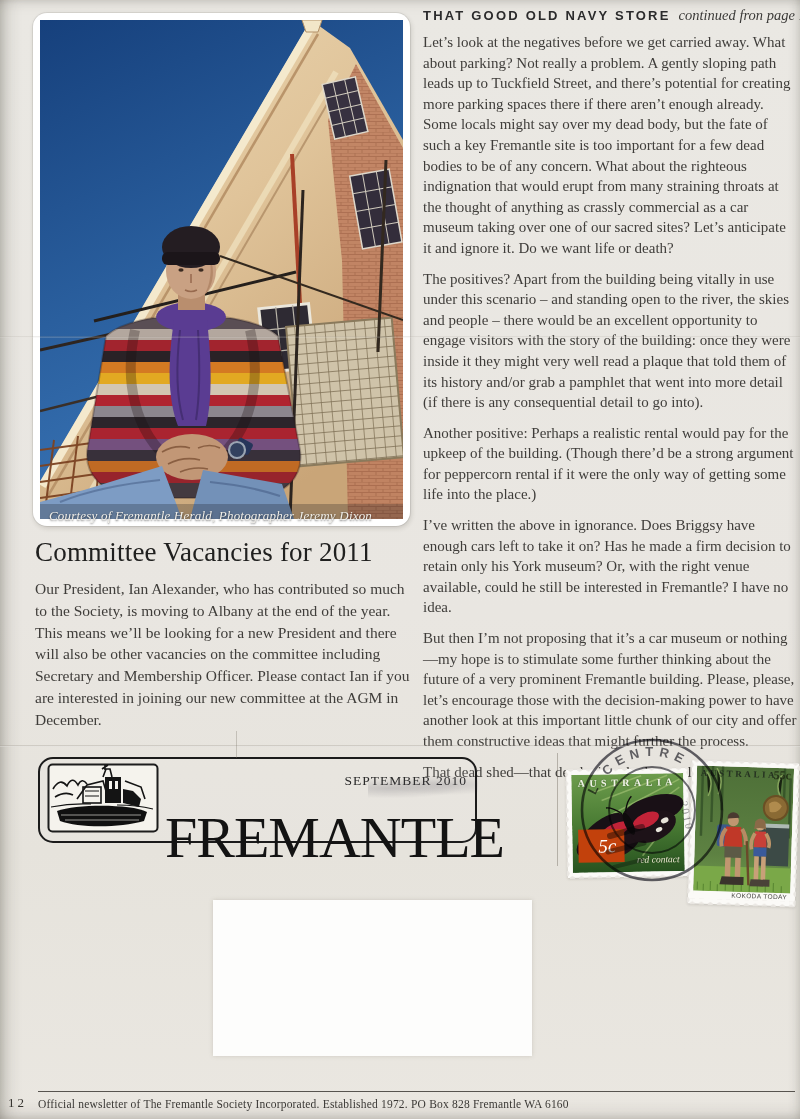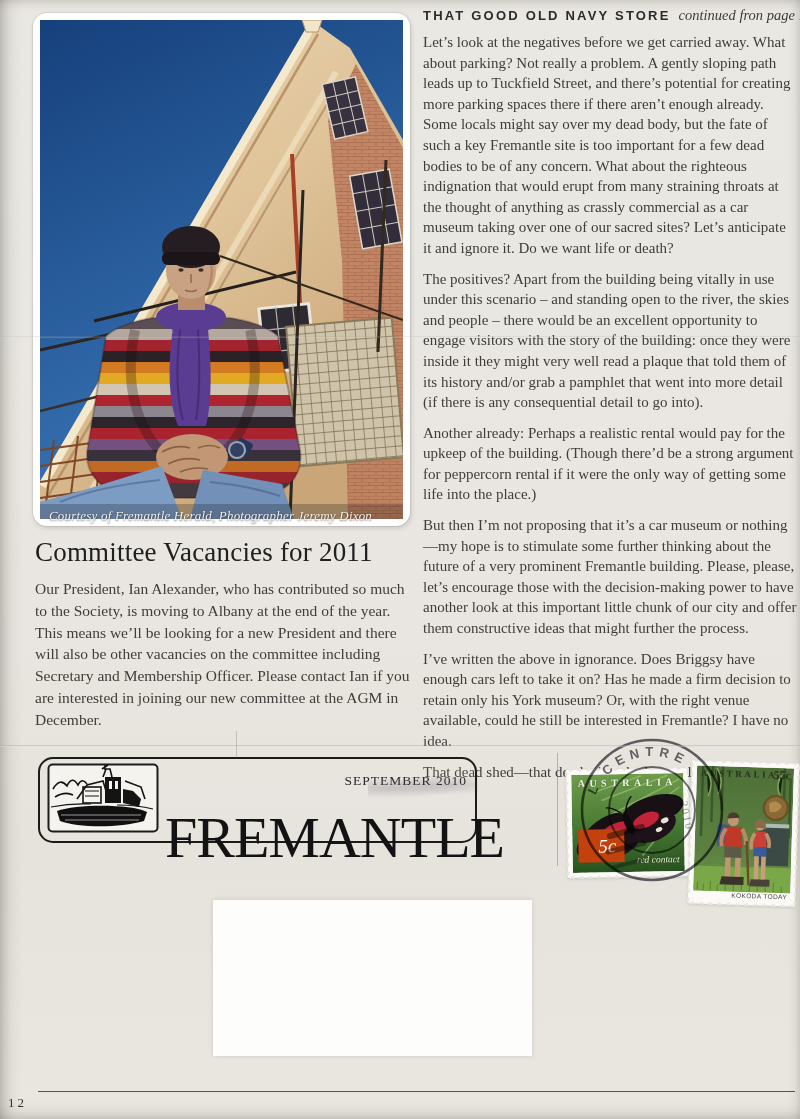--- a/index.html
+++ b/index.html
@@ -221,23 +221,23 @@
   <h2 class="abs ltitle" style="margin:0;font-weight:normal;">Committee Vacancies for 2011</h2>
   <p class="abs lpara" style="margin:0;">Our President, Ian Alexander, who has contributed so much to the Society, is moving to Albany at the end of the year. This means we’ll be looking for a new President and there will also be other vacancies on the committee including Secretary and Membership Officer. Please contact Ian if you are interested in joining our new committee at the AGM in December.</p>
 
   <div class="abs col-right">
     <div class="rhead">
       <span class="rtitle">THAT GOOD OLD NAVY STORE</span>
       <span class="rcont">continued fron page 7.</span>
     </div>
     <p>Let’s look at the negatives before we get carried away. What about parking? Not really a problem. A gently sloping path leads up to Tuckfield Street, and there’s potential for creating more parking spaces there if there aren’t enough already. Some locals might say over my dead body, but the fate of such a key Fremantle site is too important for a few dead bodies to be of any concern. What about the righteous indignation that would erupt from many straining throats at the thought of anything as crassly commercial as a car museum taking over one of our sacred sites? Let’s anticipate it and ignore it. Do we want life or death?</p>
     <p>The positives? Apart from the building being vitally in use under this scenario – and standing open to the river, the skies and people – there would be an excellent opportunity to engage visitors with the story of the building: once they were inside it they might very well read a plaque that told them of its history and/or grab a pamphlet that went into more detail (if there is any consequential detail to go into).</p>
-    <p>Another already: Perhaps a realistic rental would pay for the upkeep of the building. (Though there’d be a strong argument for peppercorn rental if it were the only way of getting some life into the place.)</p>
+    <p>Another positive: Perhaps a realistic rental would pay for the upkeep of the building. (Though there’d be a strong argument for peppercorn rental if it were the only way of getting some life into the place.)</p>
+    <p>I’ve written the above in ignorance. Does Briggsy have enough cars left to take it on? Has he made a firm decision to retain only his York museum? Or, with the right venue available, could he still be interested in Fremantle? I have no idea.</p>
     <p>But then I’m not proposing that it’s a car museum or nothing—my hope is to stimulate some further thinking about the future of a very prominent Fremantle building. Please, please, let’s encourage those with the decision-making power to have another look at this important little chunk of our city and offer them constructive ideas that might further the process.</p>
-    <p>I’ve written the above in ignorance. Does Briggsy have enough cars left to take it on? Has he made a firm decision to retain only his York museum? Or, with the right venue available, could he still be interested in Fremantle? I have no idea.</p>
     <p>That dead shed—that deadening shed—needs a life.</p>
   </div>
 
   <div class="abs crease-h" style="top:336px;opacity:.5;"></div>
   <div class="abs crease-h" style="top:745px;"></div>
   <div class="abs crease-v" style="left:236px;top:731px;height:27px;opacity:.7;"></div>
   <div class="abs crease-v" style="left:557px;top:753px;height:113px;"></div>
 
   <div class="abs masthead">
     <svg class="abs mast-logo" viewBox="0 0 112 70" aria-hidden="true">
@@ -375,14 +375,15 @@
       <path d="M58,114 l32,-9" stroke-width="6" opacity=".55"></path>
       <path d="M56,130 l36,-9" stroke-width="5" opacity=".5"></path>
       <path d="M62,145 l28,-7" stroke-width="4" opacity=".4"></path>
     </g>
   </svg>
 
   <div class="abs label"></div>
 
   <div class="abs footer-rule"></div>
   <div class="abs page-num">12</div>
+  <div class="abs footer-text">Official newsletter of The Fremantle Society Incorporated. Established 1972. PO Box 828 Fremantle WA 6160</div>
 
 </div>
 
 </body></html>

